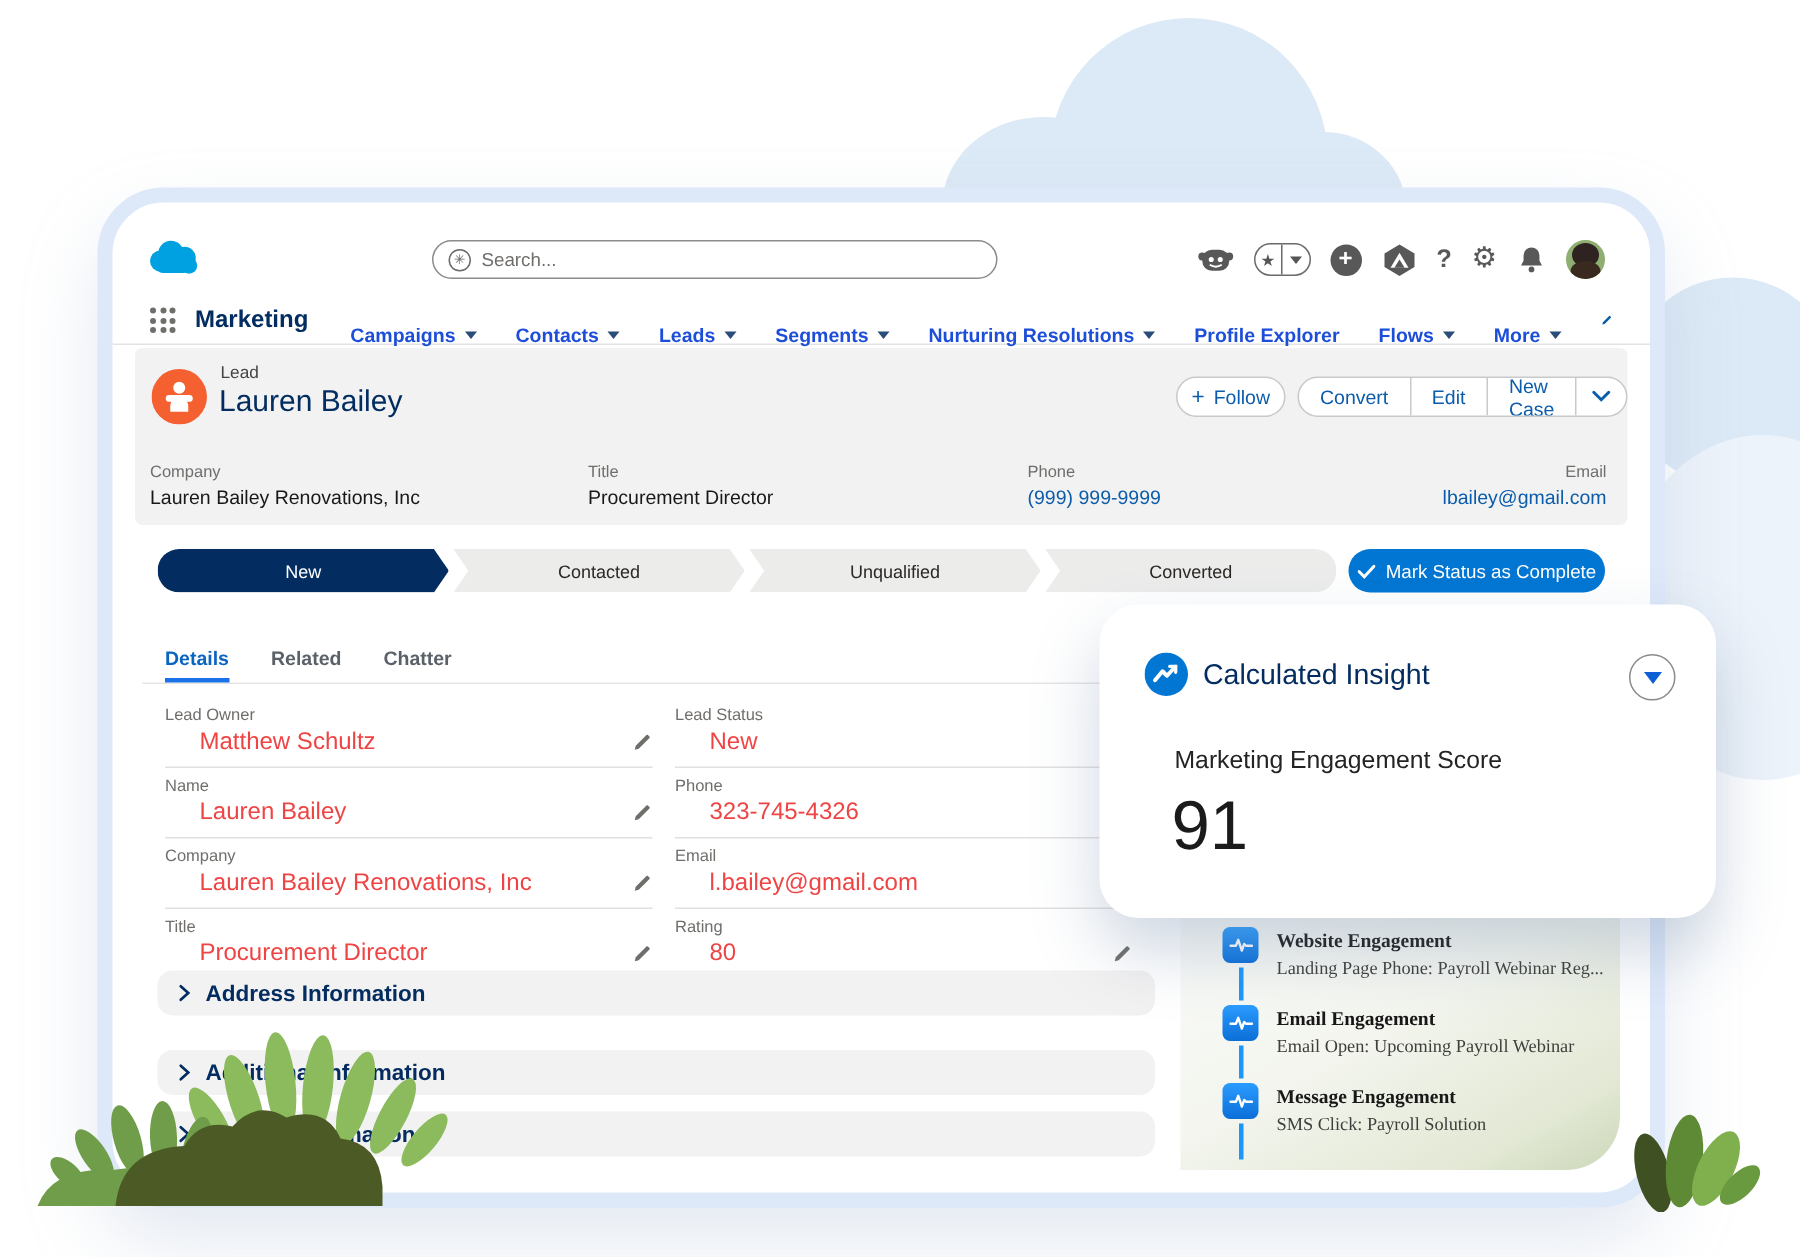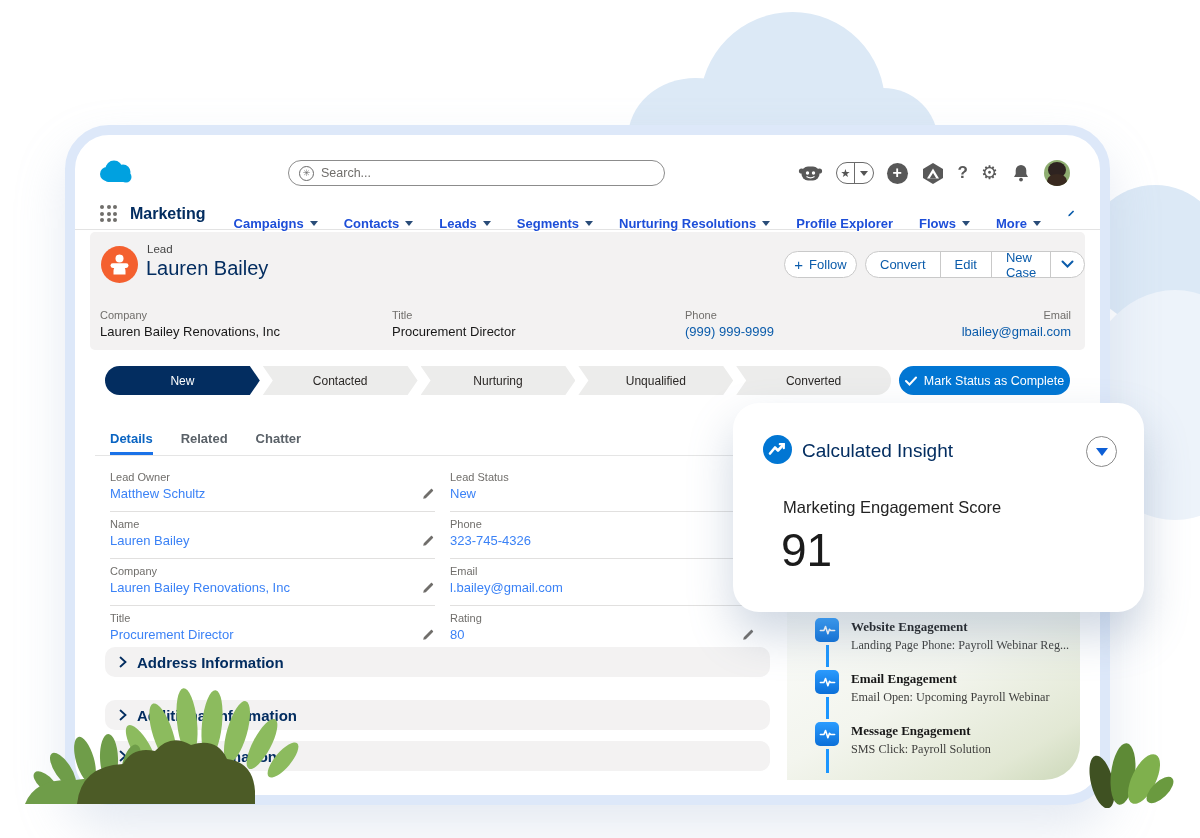--- a/index.html
+++ b/index.html
@@ -100,21 +100,21 @@
            padding-left:15px; gap:28px; }
   .rtab { font-size:13px; font-weight:700; color:#5a6168; padding-bottom:9px; }
   .rtab.active { color:#0a64c2; border-bottom:3px solid #1b72e8; padding-bottom:6px; }
 
   
   .fields-grid { position:absolute; left:35px; top:330px; width:645px;
                  display:grid; grid-template-columns:325px 305px; column-gap:15px; }
   .fld { height:47px; border-bottom:1px solid #e1e0df; padding-top:6px; }
   .fld .lab { font-size:11px; color:#706e6b; margin-bottom:3px; }
   .fld .vrow { display:flex; align-items:center; justify-content:space-between; }
-  .fld .val { font-size:13px; color:#3b82f6; }
+  .fld .val { font-size:16px; color:#ef4444;margin-left:23px; }
 
   .section-bar { position:absolute; left:30px; width:665px; height:30px; background:#f3f2f2;
                  border-radius:10px; display:flex; align-items:center; gap:10px; padding-left:14px; }
   .section-bar .lbl { font-size:15px; font-weight:700; color:#032d60; }
 
   
   .eng-panel { position:absolute; left:712px; top:477px; width:293px; height:168px;
                background:linear-gradient(150deg,#fafbf9 0%,#f3f5ee 45%,#e2e8d4 82%,#ccd8b9 100%);
                border-radius:0 0 36px 0; }
   .eng-item { position:absolute; left:28px; width:250px;font-family:Liberation Serif, serif; }
@@ -288,21 +288,20 @@
       <div class="hfield" style="right:14px; text-align:right;">
         <div class="lab">Email</div>
         <div class="val link">lbailey@gmail.com</div>
       </div>
     </div>
 
     <div class="path-row">
       <div class="stages">
         <div class="stage first">New</div>
         <div class="stage">Contacted</div>
-        <div class="stage">Nurturing</div>
         <div class="stage">Unqualified</div>
         <div class="stage last">Converted</div>
       </div>
       <div class="mark-btn">
         <svg width="12" height="10" viewBox="0 0 12 10">
             <path d="M1 5l3.5 3.5L11 1.5" stroke="#fff" stroke-width="2" fill="none" stroke-linecap="round"></path>
           </svg>
         <span>Mark Status as Complete</span>
       </div>
     </div>

